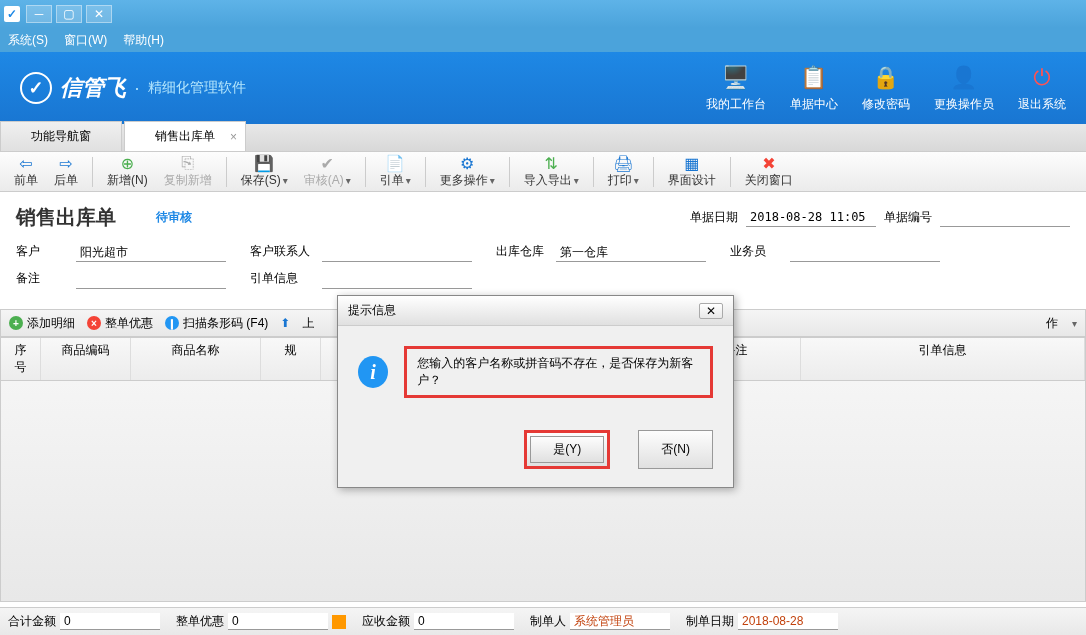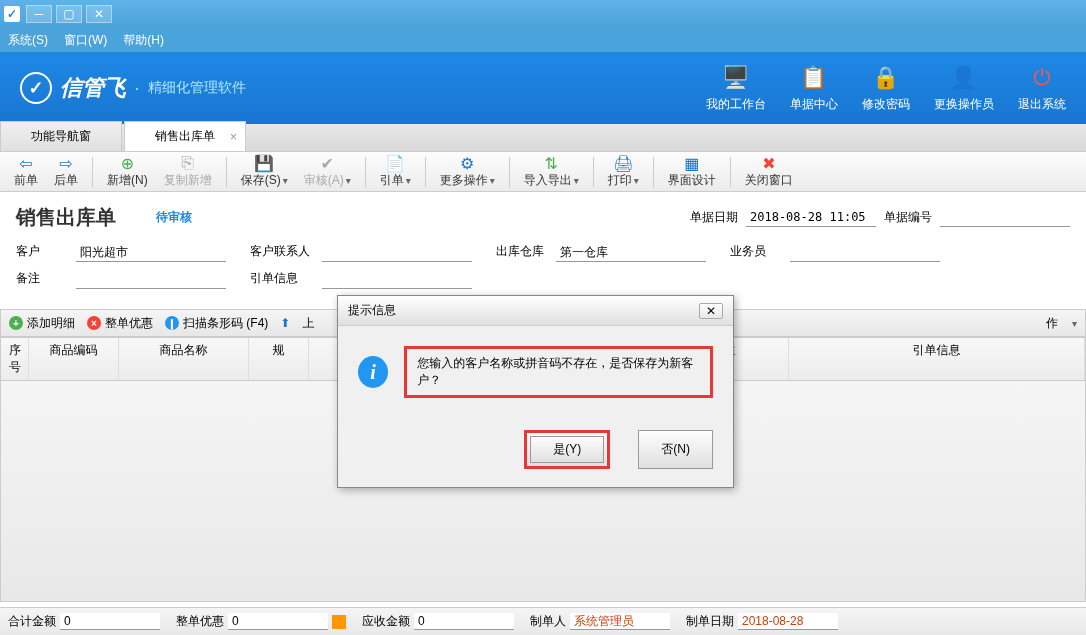--- a/index.html
+++ b/index.html
@@ -254,21 +254,21 @@
     </div>
   <span style="color:#1976d2">⬆</span>
     <span>上</span>
   <div style="flex:1"></div>
   <span>作</span>
     <span class="tool-dd">▾</span>
 </div>
 
 <div class="grid">
   <div class="grid-header">
-    <div class="grid-header-cell" style="width:28px">序号</div>
+    <div class="grid-header-cell" style="width:40px">序号</div>
     <div class="grid-header-cell" style="width:90px">商品编码</div>
     <div class="grid-header-cell" style="width:130px">商品名称</div>
     <div class="grid-header-cell" style="width:60px">规</div>
     <div class="grid-header-cell" style="width:70px"></div>
     <div class="grid-header-cell" style="width:70px"></div>
     <div class="grid-header-cell" style="width:70px"></div>
     <div class="grid-header-cell" style="width:70px"></div>
     <div class="grid-header-cell" style="width:70px"></div>
     <div class="grid-header-cell" style="width:130px">备注</div>
     <div class="grid-header-cell" style="flex:1">引单信息</div>

